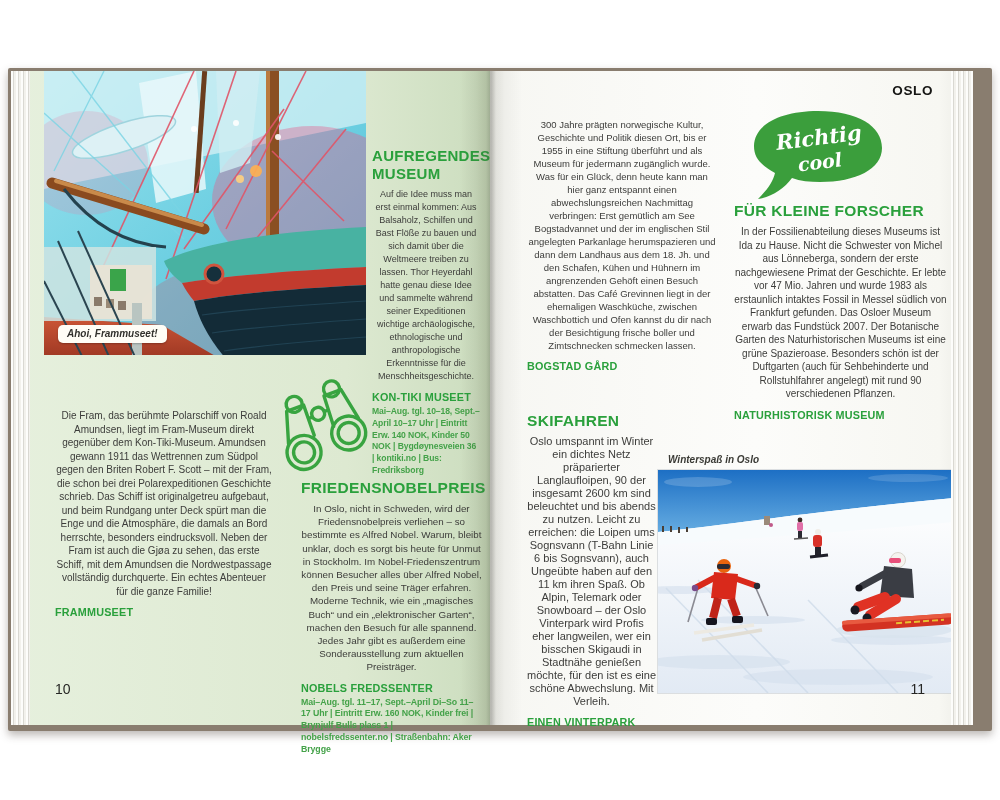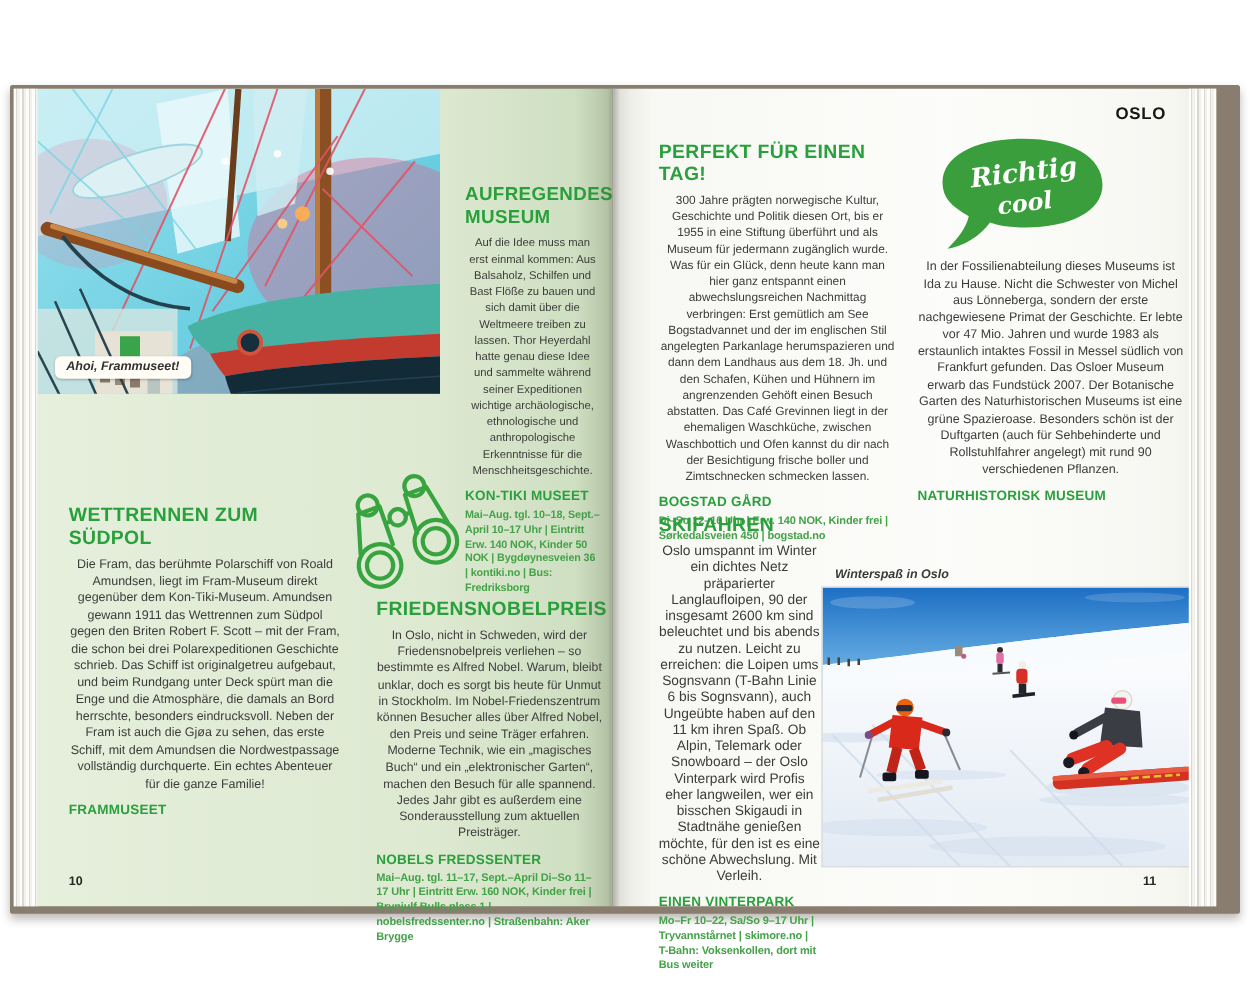--- a/index.html
+++ b/index.html
@@ -21,34 +21,34 @@
   .edge-right { position:absolute; right:0; top:0; bottom:0; width:22px;
       background:repeating-linear-gradient(90deg,#fdfdfb 0 2px,#d9d8d2 2px 3px,#f2f1ec 3px 5px); }
   .spine-shadow { position:absolute; left:452px; top:3px; width:62px; height:654px; pointer-events:none;
       background:linear-gradient(to right,rgba(80,80,60,0) 0%,rgba(80,80,60,.16) 42%,rgba(50,50,40,.28) 50%,rgba(80,80,60,.08) 58%,rgba(80,80,60,0) 100%); }
 
   .green-h { color:#2aa03c; font-weight:bold; font-size:15.5px; line-height:18px; letter-spacing:.3px; }
   .body-t  { color:#3c3c3a; font-size:10px; line-height:13.5px; margin-top:5px; text-align:center; }
   .info-h  { color:#2aa03c; font-weight:bold; font-size:10.8px; line-height:13px; margin-top:8px; letter-spacing:.2px; }
   .info-t  { color:#44a249; font-weight:bold; font-size:8.8px; line-height:11.8px; margin-top:2px; letter-spacing:-.1px; }
 
-  .photo-fram { position:absolute; left:19px; top:0; width:322px; height:244px; overflow:hidden; }
+  .photo-fram { position:absolute; left:33px; top:0; width:322px; height:284px; overflow:hidden; }
   .caption-pill { position:absolute; left:14px; bottom:12px; background:#fffdf6; border-radius:5px;
       padding:3px 9px 4px 9px; font-size:10px; font-style:italic; font-weight:bold; color:#32312d;
       box-shadow:0 1px 2px rgba(0,0,0,.25); white-space:nowrap; }
 
   .col1  { position:absolute; left:44px;  top:333px; width:218px; }
   .col2  { position:absolute; left:361px; top:76px;  width:108px; }
   .col2 .body-t { font-size:9px; line-height:13px; }
   .col2 .info-t { font-size:8.6px; }
   .binoc { position:absolute; left:253px; top:300px; width:118px; height:108px; }
   .nobel { position:absolute; left:290px; top:408px; width:181px; }
   .nobel .body-t { font-size:9.8px; line-height:13.2px; }
 
-  .pagenum { position:absolute; bottom:14px; font-size:10px; font-weight:bold; color:#262624; }
+  .pagenum { position:absolute; bottom:28px; font-size:14px; font-weight:normal; color:#262624; }
   .pn-left  { left:44px; }
   .pn-right { right:48px;text-align:right; }
 
   .oslo-h { position:absolute; top:12px; right:40px; font-size:13.5px; font-weight:bold;
             color:#161614; letter-spacing:.6px; }
 
   .col3 { position:absolute; left:37px; top:42px; width:190px; }
   .col3 .body-t { font-size:9.5px; line-height:13px; }
   .ski-block { position:absolute; left:37px; top:341px; width:129px; }
   .ski-block .body-t { font-size:11px; line-height:13px; }
@@ -137,21 +137,20 @@
               <circle cx="192" cy="52" r="3"></circle>
               <circle cx="234" cy="66" r="3"></circle>
           </g>
           <circle cx="212" cy="100" r="6" fill="#ffb050" opacity=".9"></circle>
           <circle cx="196" cy="108" r="4" fill="#ffd080" opacity=".9"></circle>
         </svg>
         <div class="caption-pill">Ahoi, Frammuseet!</div>
       </div>
 
       <div class="col1">
-        <div class="green-h">WETTRENNEN ZUM SÜDPOL</div>
         <div class="body-t">Die Fram, das berühmte Polarschiff von Roald Amundsen, liegt im Fram-Museum direkt gegenüber dem Kon-Tiki-Museum. Amundsen gewann 1911 das Wettrennen zum Südpol gegen den Briten Robert F. Scott – mit der Fram, die schon bei drei Polarexpeditionen Geschichte schrieb. Das Schiff ist originalgetreu aufgebaut, und beim Rundgang unter Deck spürt man die Enge und die Atmosphäre, die damals an Bord herrschte, besonders eindrucksvoll. Neben der Fram ist auch die Gjøa zu sehen, das erste Schiff, mit dem Amundsen die Nordwestpassage vollständig durchquerte. Ein echtes Abenteuer für die ganze Familie!</div>
         <div class="info-h">FRAMMUSEET</div>
       </div>
 
       <div class="col2">
         <div class="green-h" style="font-size:15px;">AUFREGENDES MUSEUM</div>
         <div class="body-t">Auf die Idee muss man erst einmal kommen: Aus Balsaholz, Schilfen und Bast Flöße zu bauen und sich damit über die Weltmeere treiben zu lassen. Thor Heyerdahl hatte genau diese Idee und sammelte während seiner Expeditionen wichtige archäologische, ethnologische und anthropologische Erkenntnisse für die Menschheitsgeschichte.</div>
         <div class="info-h">KON-TIKI MUSEET</div>
         <div class="info-t">Mai–Aug. tgl. 10–18, Sept.–April 10–17 Uhr | Eintritt Erw. 140 NOK, Kinder 50 NOK | Bygdøynesveien 36 | kontiki.no | Bus: Fredriksborg</div>
       </div>
@@ -193,34 +192,32 @@
         <svg width="142" height="96" viewBox="0 0 142 96">
           <path d="M72,4 C112,4 136,19 136,41 C136,62 110,75 74,75 C64,75 54,74 46,71 C38,82 25,90 12,92 C21,83 27,75 29,66 C15,58 8,51 8,39 C8,18 34,4 72,4 Z" fill="#3b9e3c"></path>
           <g transform="rotate(-7 72 40)" fill="#ffffff" font-family="DejaVu Serif, serif" font-style="italic" font-weight="bold" text-anchor="middle">
             <text x="74" y="38" font-size="21">Richtig</text>
             <text x="72" y="62" font-size="19">cool</text>
           </g>
         </svg>
       </div>
 
       <div class="col3">
-        <div class="green-h">PERFEKT FÜR EINEN TAG!</div>
         <div class="body-t">300 Jahre prägten norwegische Kultur, Geschichte und Politik diesen Ort, bis er 1955 in eine Stiftung überführt und als Museum für jedermann zugänglich wurde. Was für ein Glück, denn heute kann man hier ganz entspannt einen abwechslungsreichen Nachmittag verbringen: Erst gemütlich am See Bogstadvannet und der im englischen Stil angelegten Parkanlage herumspazieren und dann dem Landhaus aus dem 18. Jh. und den Schafen, Kühen und Hühnern im angrenzenden Gehöft einen Besuch abstatten. Das Café Grevinnen liegt in der ehemaligen Waschküche, zwischen Waschbottich und Ofen kannst du dir nach der Besichtigung frische boller und Zimtschnecken schmecken lassen.</div>
         <div class="info-h">BOGSTAD GÅRD</div>
-        <div class="info-t">Di–So 12–16 Uhr | Erw. 140 NOK, Kinder frei | Sørkedalsveien 450 | bogstad.no</div>
       </div>
 
       <div class="ski-block">
         <div class="green-h">SKIFAHREN</div>
         <div class="body-t">Oslo umspannt im Winter ein dichtes Netz präparierter Langlaufloipen, 90 der insgesamt 2600 km sind beleuchtet und bis abends zu nutzen. Leicht zu erreichen: die Loipen ums Sognsvann (T-Bahn Linie 6 bis Sognsvann), auch Ungeübte haben auf den 11 km ihren Spaß. Ob Alpin, Telemark oder Snowboard – der Oslo Vinterpark wird Profis eher langweilen, wer ein bisschen Skigaudi in Stadtnähe genießen möchte, für den ist es eine schöne Abwechslung. Mit Verleih.</div>
         <div class="info-h">EINEN VINTERPARK</div>
-        <div class="info-t">Mo–Fr 10–22, Sa/So 9–17 Uhr | Tryvannstårnet | skimore.no | T-Bahn: Voksenkollen, dort mit Bus weiter</div>
       </div>
 
       <div class="col4">
+        <div class="green-h">FÜR KLEINE FORSCHER</div>
         <div class="body-t">In der Fossilienabteilung dieses Museums ist Ida zu Hause. Nicht die Schwester von Michel aus Lönneberga, sondern der erste nachgewiesene Primat der Geschichte. Er lebte vor 47 Mio. Jahren und wurde 1983 als erstaunlich intaktes Fossil in Messel südlich von Frankfurt gefunden. Das Osloer Museum erwarb das Fundstück 2007. Der Botanische Garten des Naturhistorischen Museums ist eine grüne Spazieroase. Besonders schön ist der Duftgarten (auch für Sehbehinderte und Rollstuhlfahrer angelegt) mit rund 90 verschiedenen Pflanzen.</div>
         <div class="info-h">NATURHISTORISK MUSEUM</div>
       </div>
 
       <div class="ski-caption">Winterspaß in Oslo</div>
 
       <div class="photo-ski">
         <svg width="296" height="223" viewBox="0 0 296 223" preserveAspectRatio="none">
           <defs>
             <linearGradient id="skyb" x1="0" y1="0" x2="0" y2="1">

